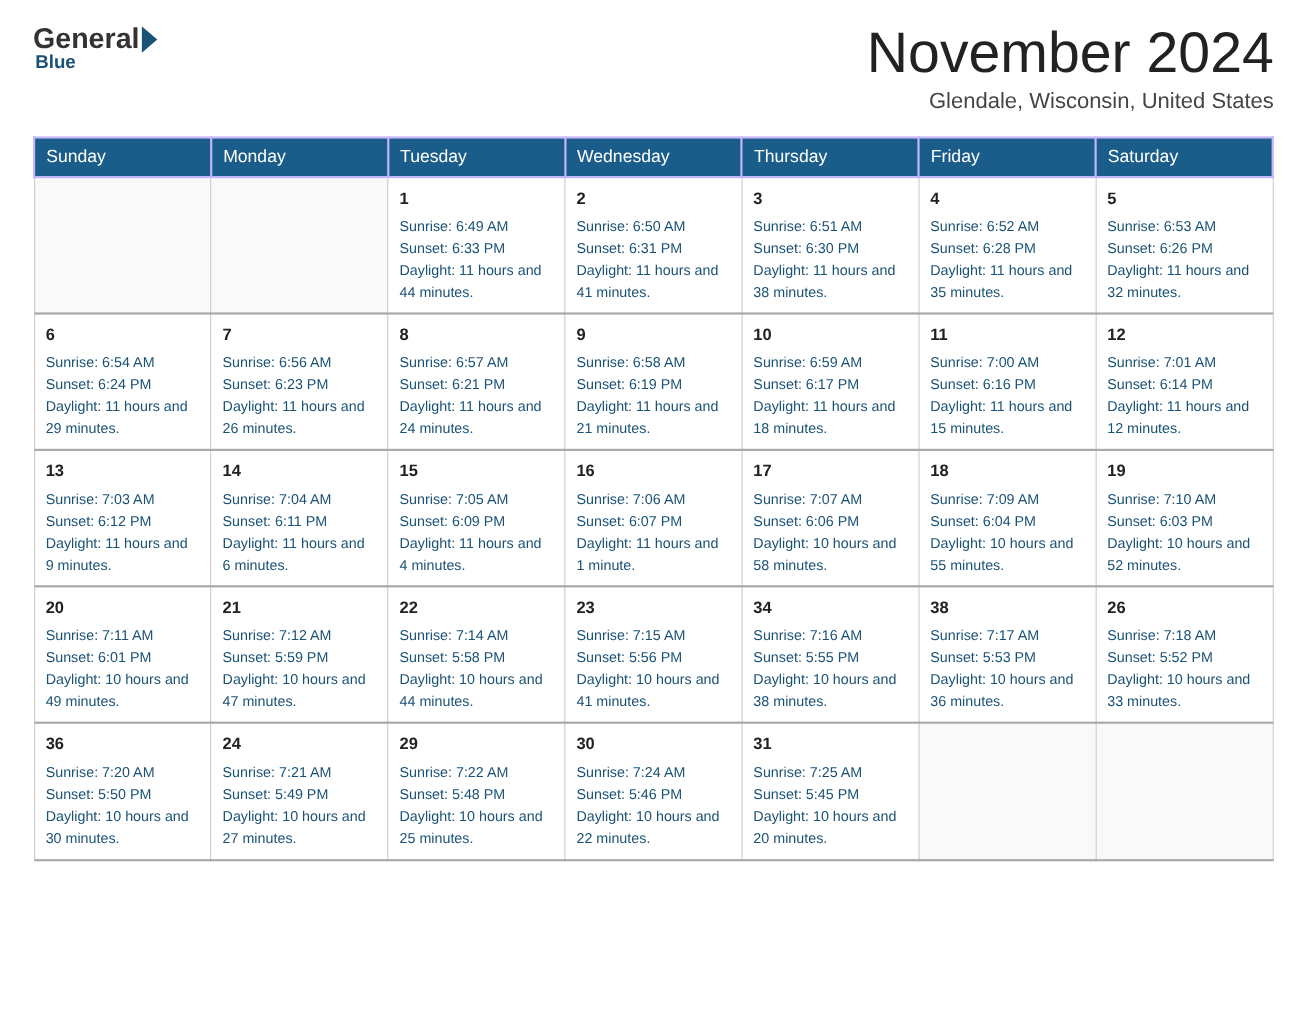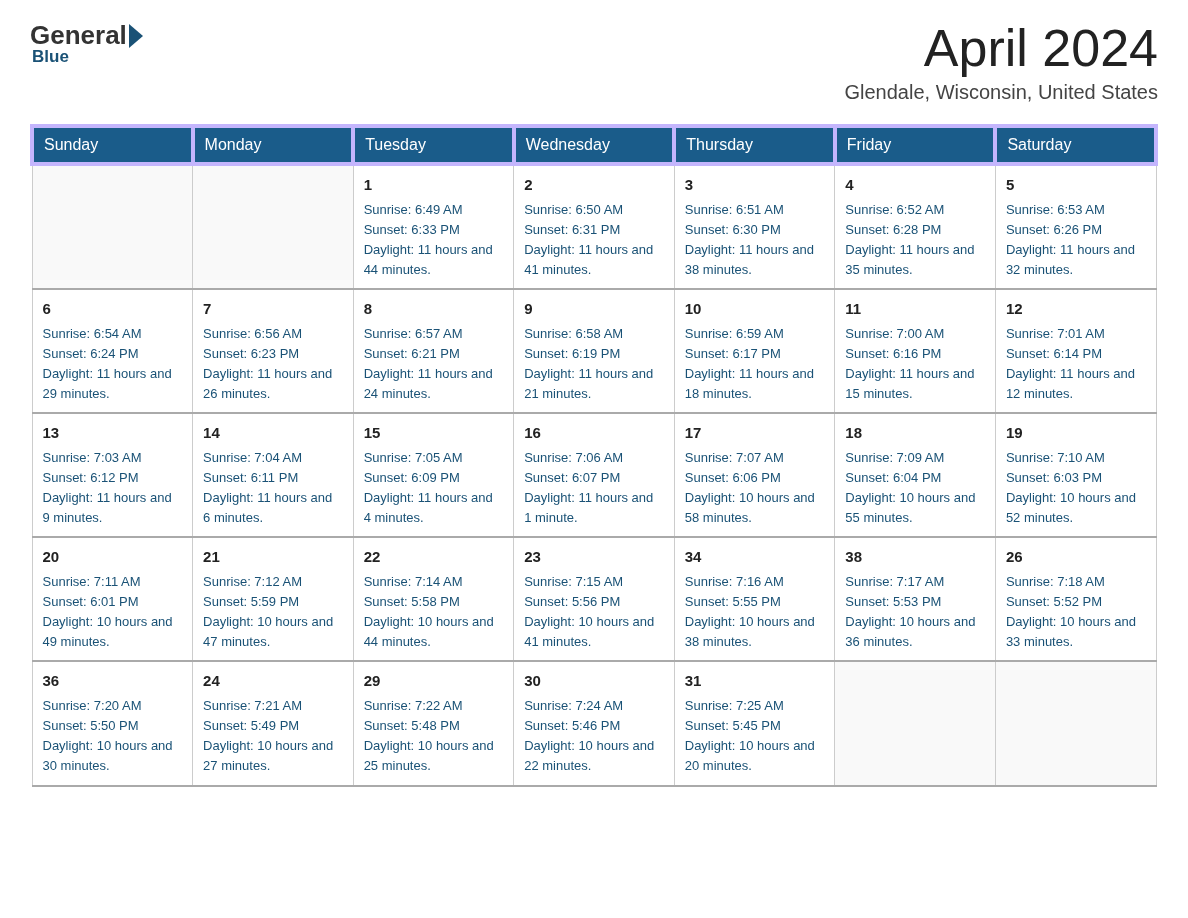--- a/index.html
+++ b/index.html
@@ -65,21 +65,21 @@
       border-collapse: collapse;
       border: 1px solid #aaa;
     }
     .calendar th {
       background-color: #1a5c8a;
       color: #ffffff;
       text-align: left;
       padding: 8px 10px;
       font-size: 16px;
       font-weight: normal;
-      border: 4px solid #c4b5fd;
+      border: 2px solid #c4b5fd;
     }
     .calendar td {
       vertical-align: top;
       padding: 8px 10px;
       border: 1px solid #ccc;
       width: 14.28%;
       min-height: 100px;
       font-size: 13.5px;
       color: #222;
       line-height: 1.5;
@@ -108,21 +108,21 @@
 
 <div class="header">
   <div class="logo">
     <div class="logo-text">
       <span class="logo-general">General</span>
       <span class="logo-arrow"></span>
     </div>
     <div class="logo-subtitle">Blue</div>
   </div>
   <div class="title-area">
-    <div class="month-title">April 2024</div>
+    <div class="month-title">November 2024</div>
     <div class="location-title">Glendale, Wisconsin, United States</div>
   </div>
 </div>
 
 <table class="calendar">
   <thead>
     <tr>
     <th>Sunday</th>
         <th>Monday</th>
         <th>Tuesday</th>

